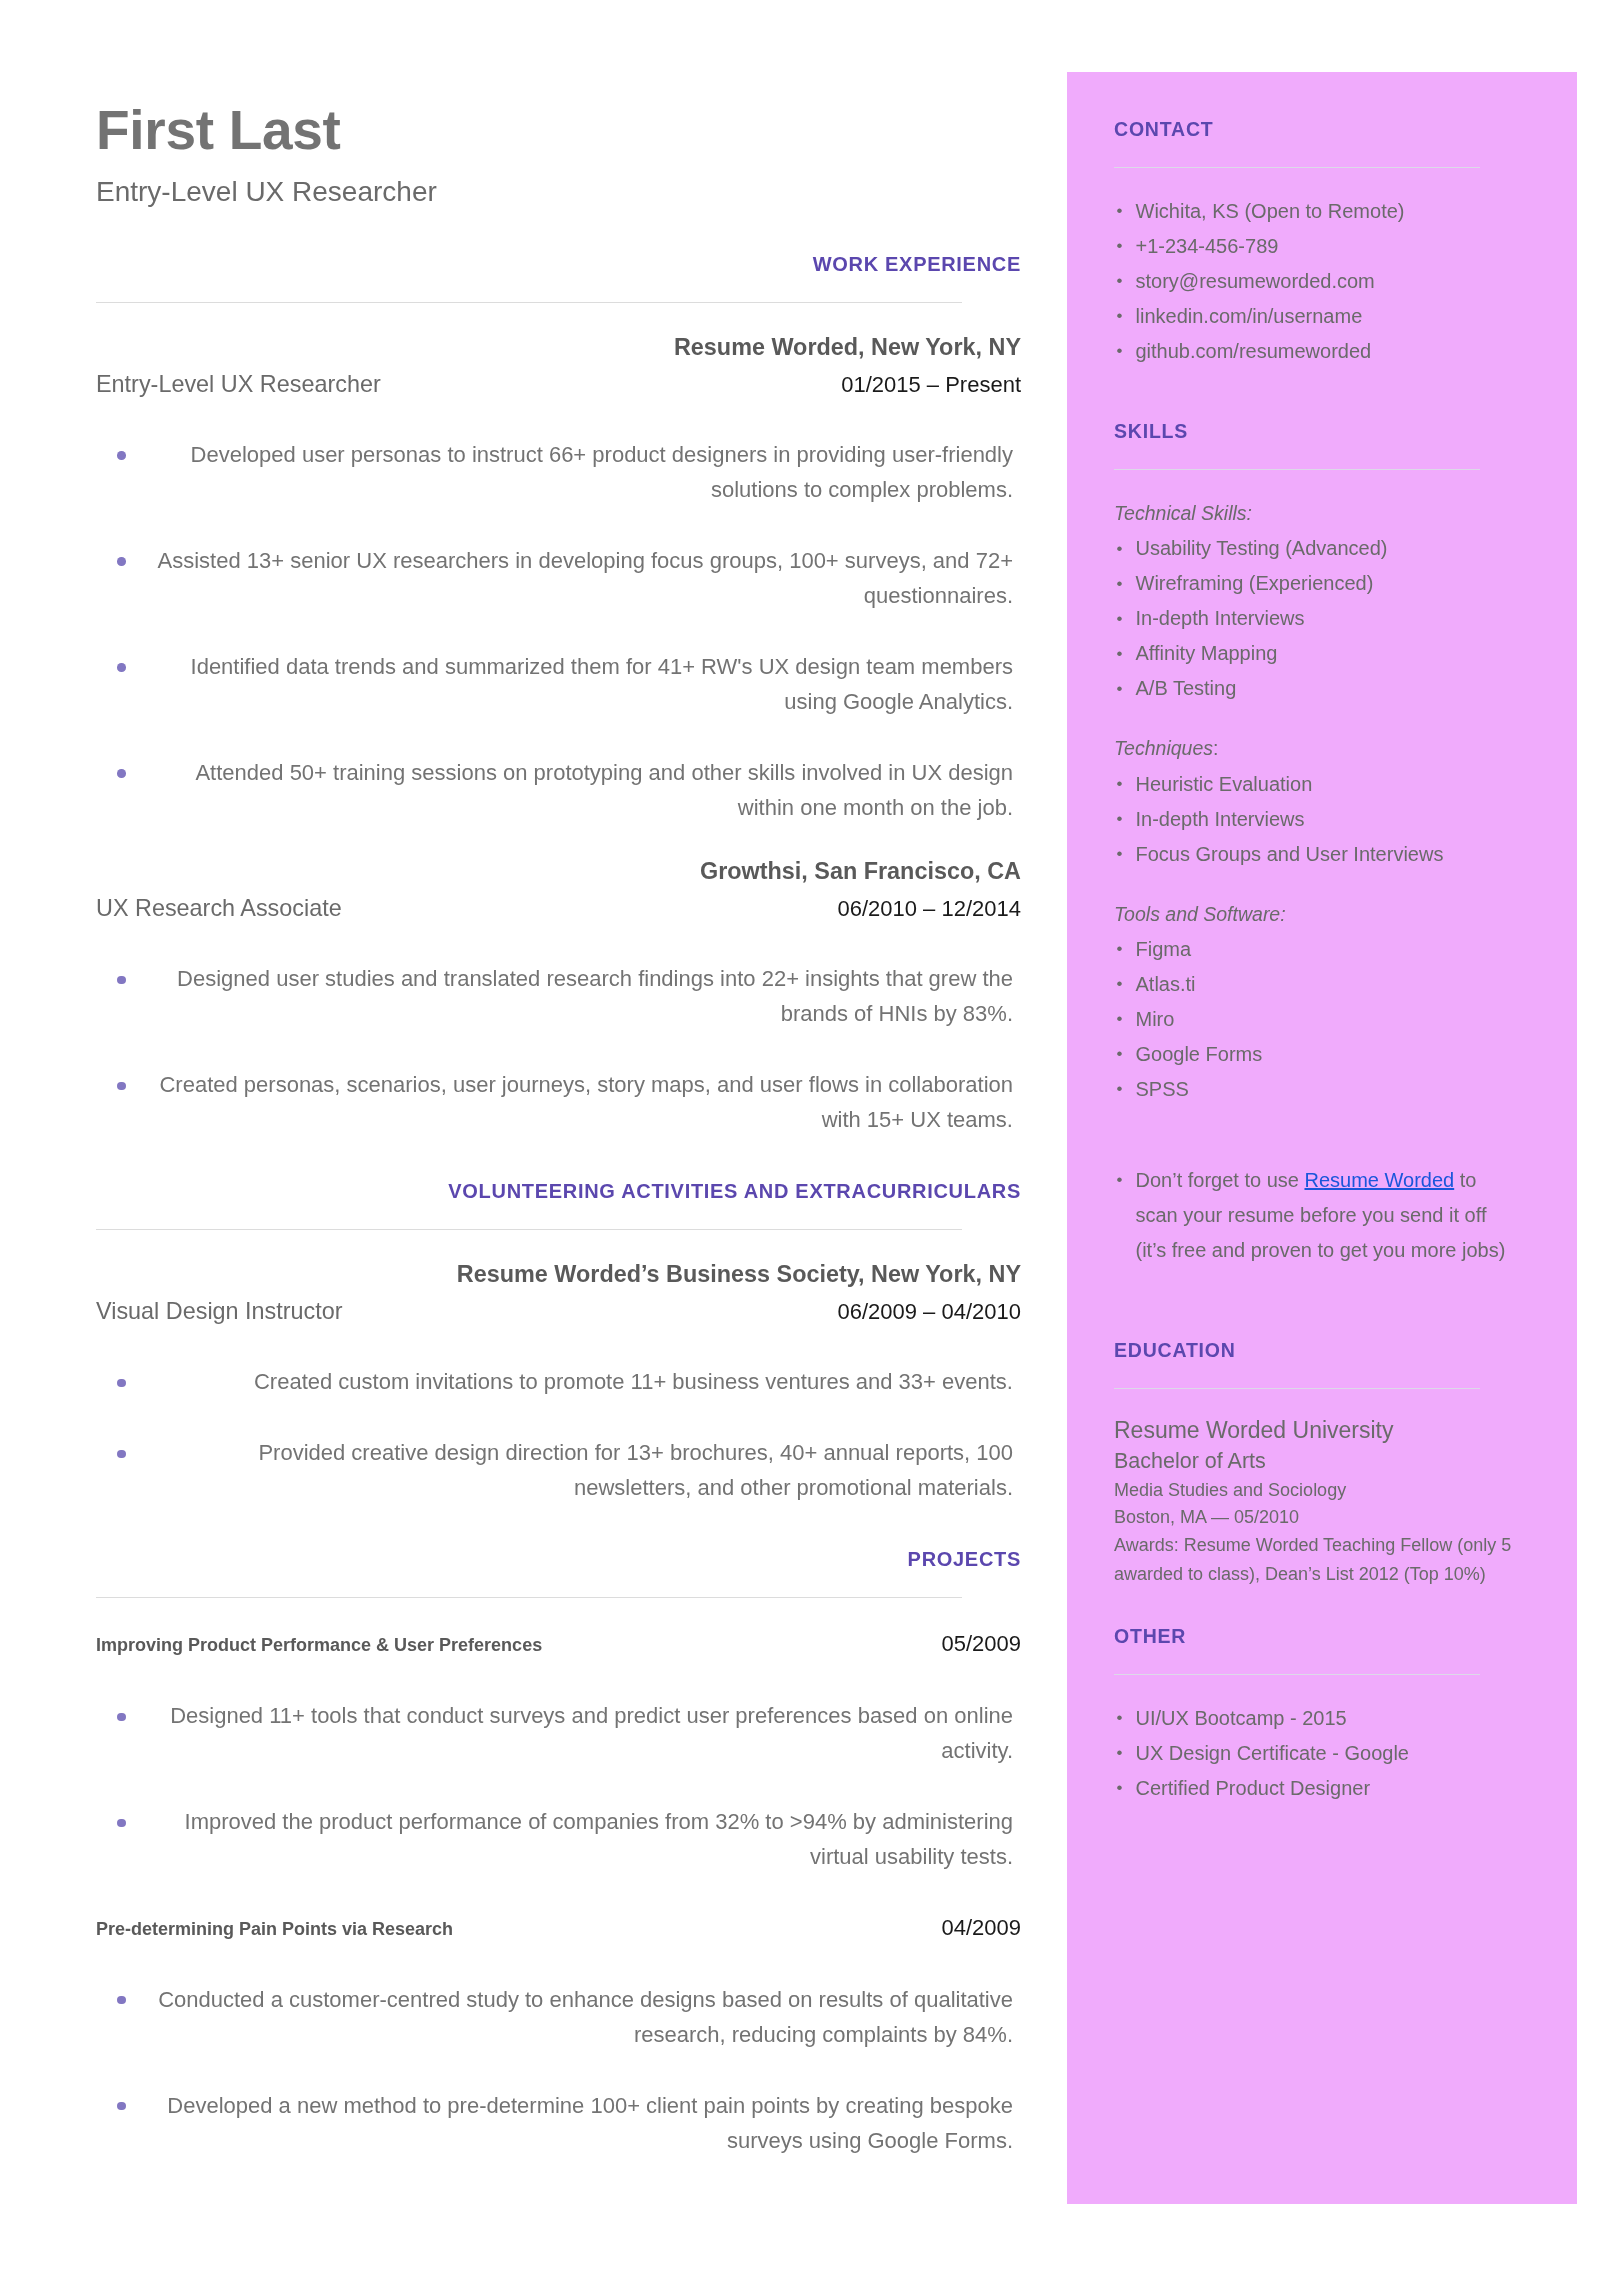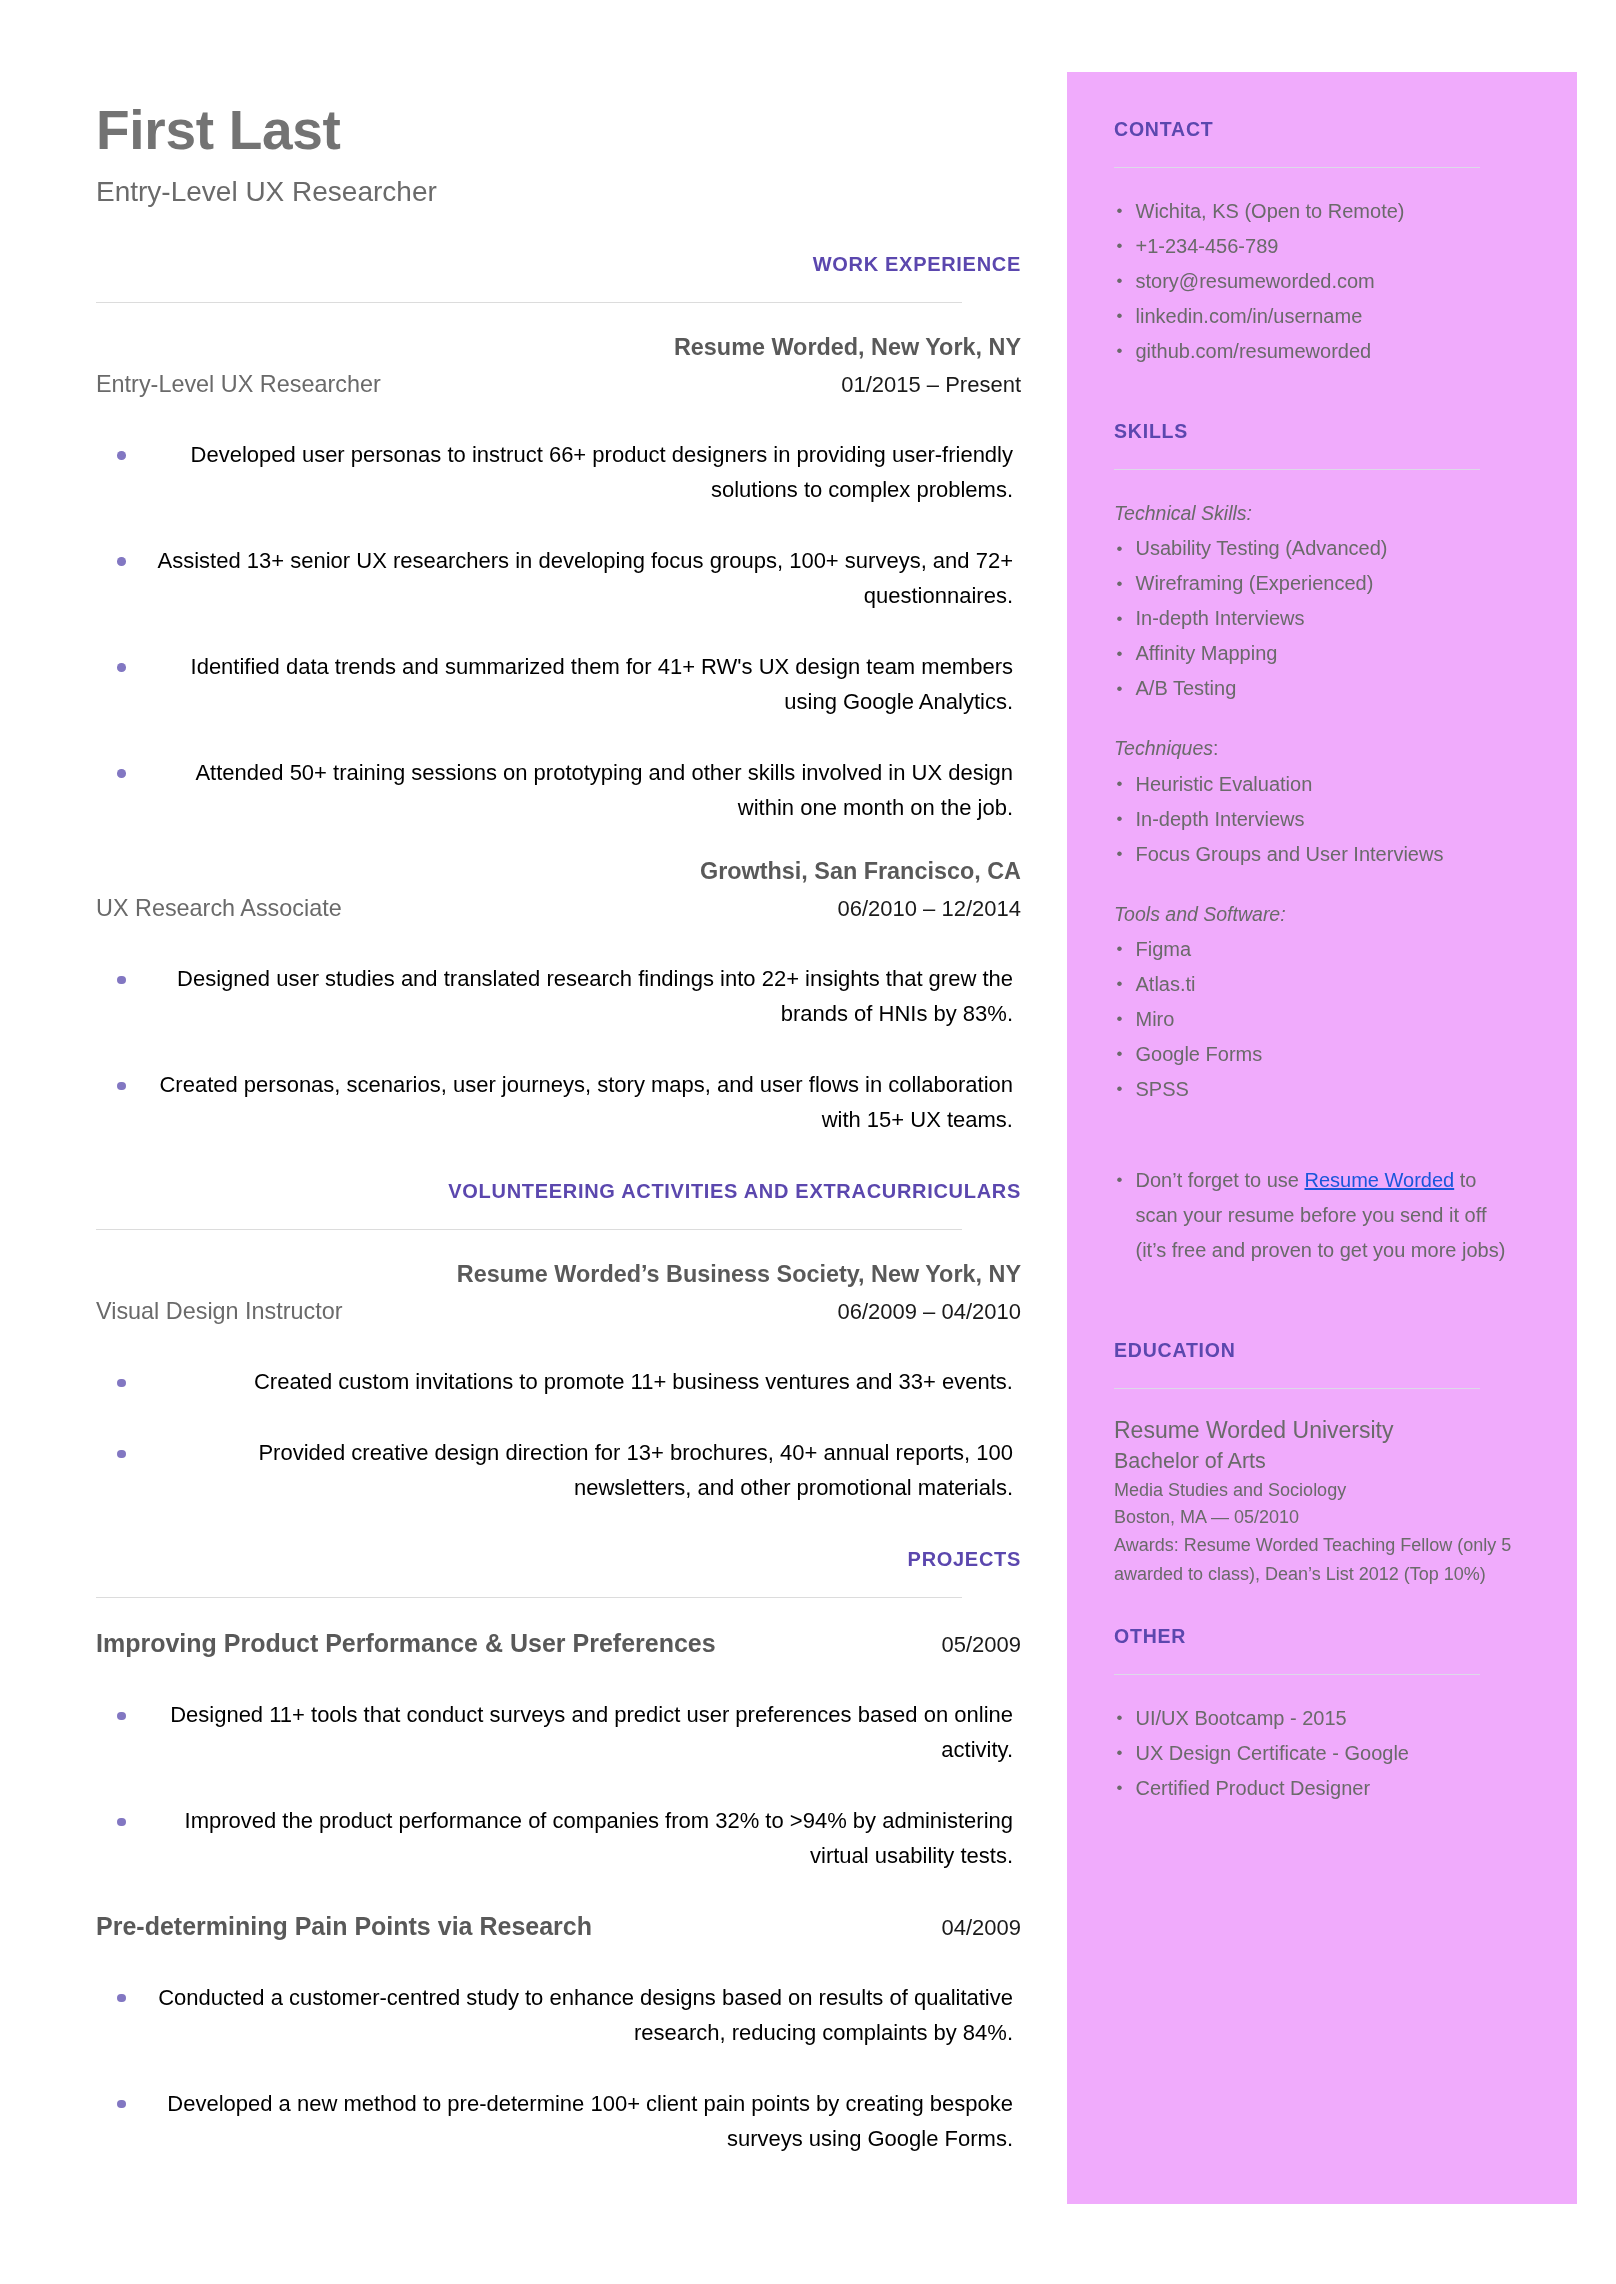--- a/index.html
+++ b/index.html
@@ -188,32 +188,32 @@
     white-space: nowrap;
   }
   .proj-row {
     display: flex;
     justify-content: space-between;
     align-items: baseline;
     width: 925px;
   }
   .proj-name {
     color: #595959;
-    font-size: 25px;
+    font-size: 18px;
     font-weight: bold;
     line-height: 33px;
   }
 
   .bullets {
     margin: 10.4px 0 0 0;
     padding: 0;
     list-style: none;
   }
   .bullets li {
-    color: #000000;
+    color: #737373;
     font-size: 22px;
     line-height: 35px;
     position: relative;
     padding-left: 51px;
     margin-bottom: 1.3px;
     max-width: 866px;
     margin-top: 36px;
   }
   .bullets li::before {
     content: "";

